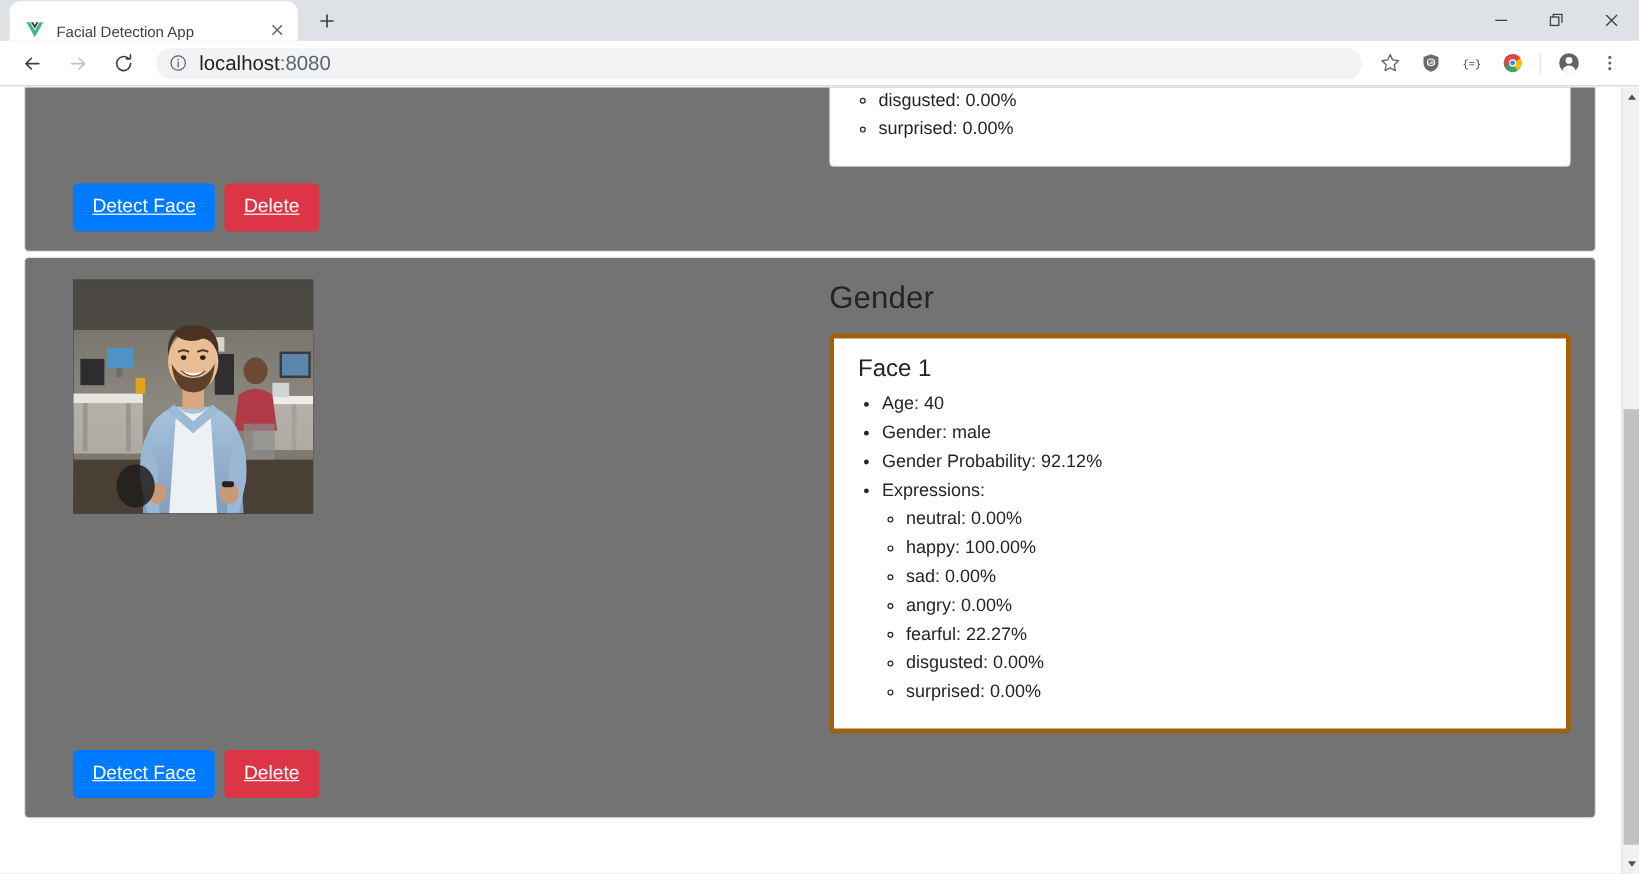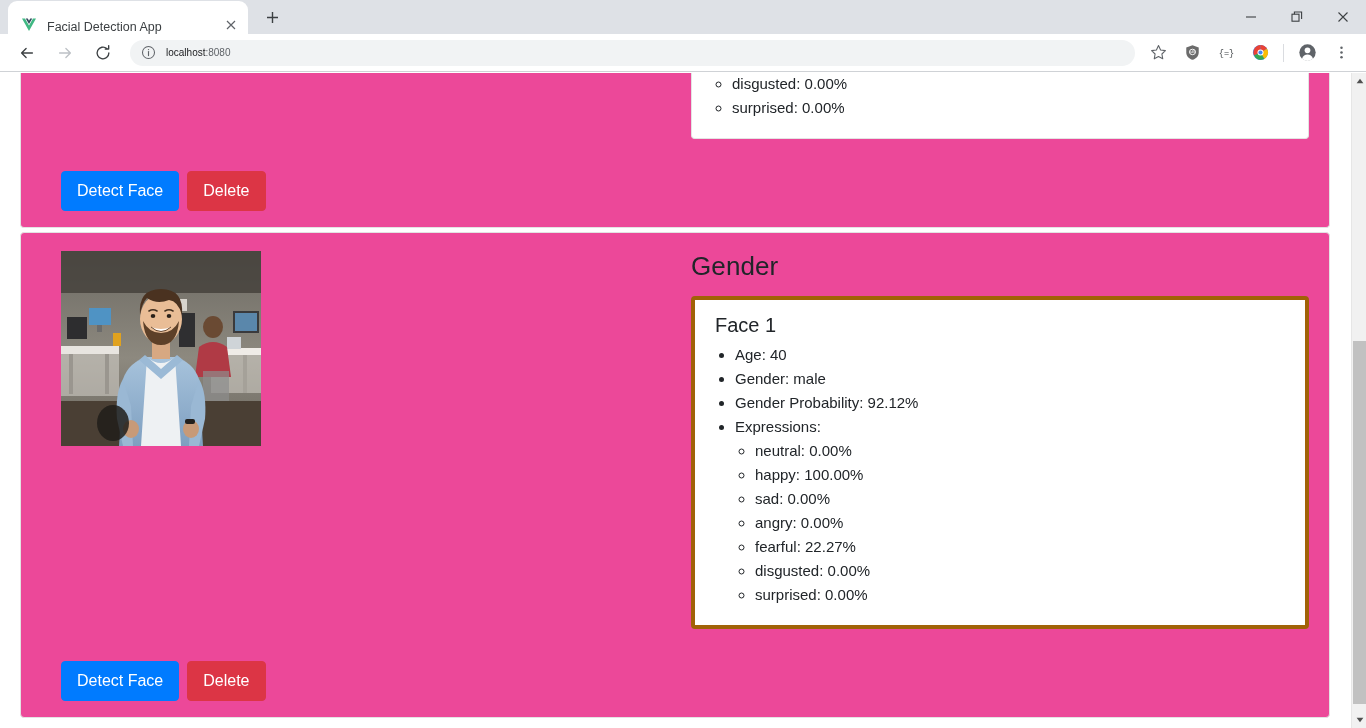--- a/index.html
+++ b/index.html
@@ -88,21 +88,21 @@
     background: #f1f3f4;
     border-radius: 13px;
     display: flex;
     align-items: center;
     padding: 0 10px;
     margin: 0 6px 0 8px;
     max-width: 1030px;
   }
   .omnibox-icon { width: 16px; height: 16px; flex: 0 0 16px; display:flex; align-items:center; justify-content:center; color:#5f6368; }
   .omnibox-text {
-    font-size: 10px;
+    font-size: 17px;
     color: #202124;
     margin-left: 10px;
     white-space: nowrap;
   }
   .omnibox-text .dim { color: #5f6368; }
   .tb-icon {
     width: 28px; height: 28px;
     margin: 0 3px;
     display: flex; align-items: center; justify-content: center;
     color: #5f6368;
@@ -145,26 +145,25 @@
     top: 268px;
     height: 363px;
     background: #c1c1c1;
     border-radius: 0;
   }
 
   
   .card {
     border: 1px solid #e3e3e3;
     border-radius: 4px;
-    background: #ec4899;
+    background: #737373;
     margin: 0 20px 4px 20px;
     display: flex;
     flex-wrap: wrap;
     padding: 16px 20px;
-    gap: 18px;
   }
   .card-inner {
     display: flex;
     width: 100%;
   }
   .col-left { width: 650px; flex: 0 0 650px; padding-left: 20px; }
   .col-right { flex: 1; padding-right: 0px; }
 
   .thumb {
     width: 200px; height: 195px;
@@ -224,20 +223,21 @@
   }
   .btn {
     font-size: 16px;
     font-family: "Liberation Sans", sans-serif;
     line-height: 1;
     padding: 11px 15px;
     border: 1px solid transparent;
     border-radius: 4px;
     color: #ffffff;
     cursor: pointer;
+    text-decoration: underline;
   }
   .btn-primary { background: #007bff; border-color: #007bff; }
   .btn-danger  { background: #dc3545; border-color: #dc3545; }
 
   .clipped-box {
     border: 1px solid #e3e3e3;
     border-radius: 4px;
     padding: 14px 20px 18px 20px;
     background: #ffffff;
   }

